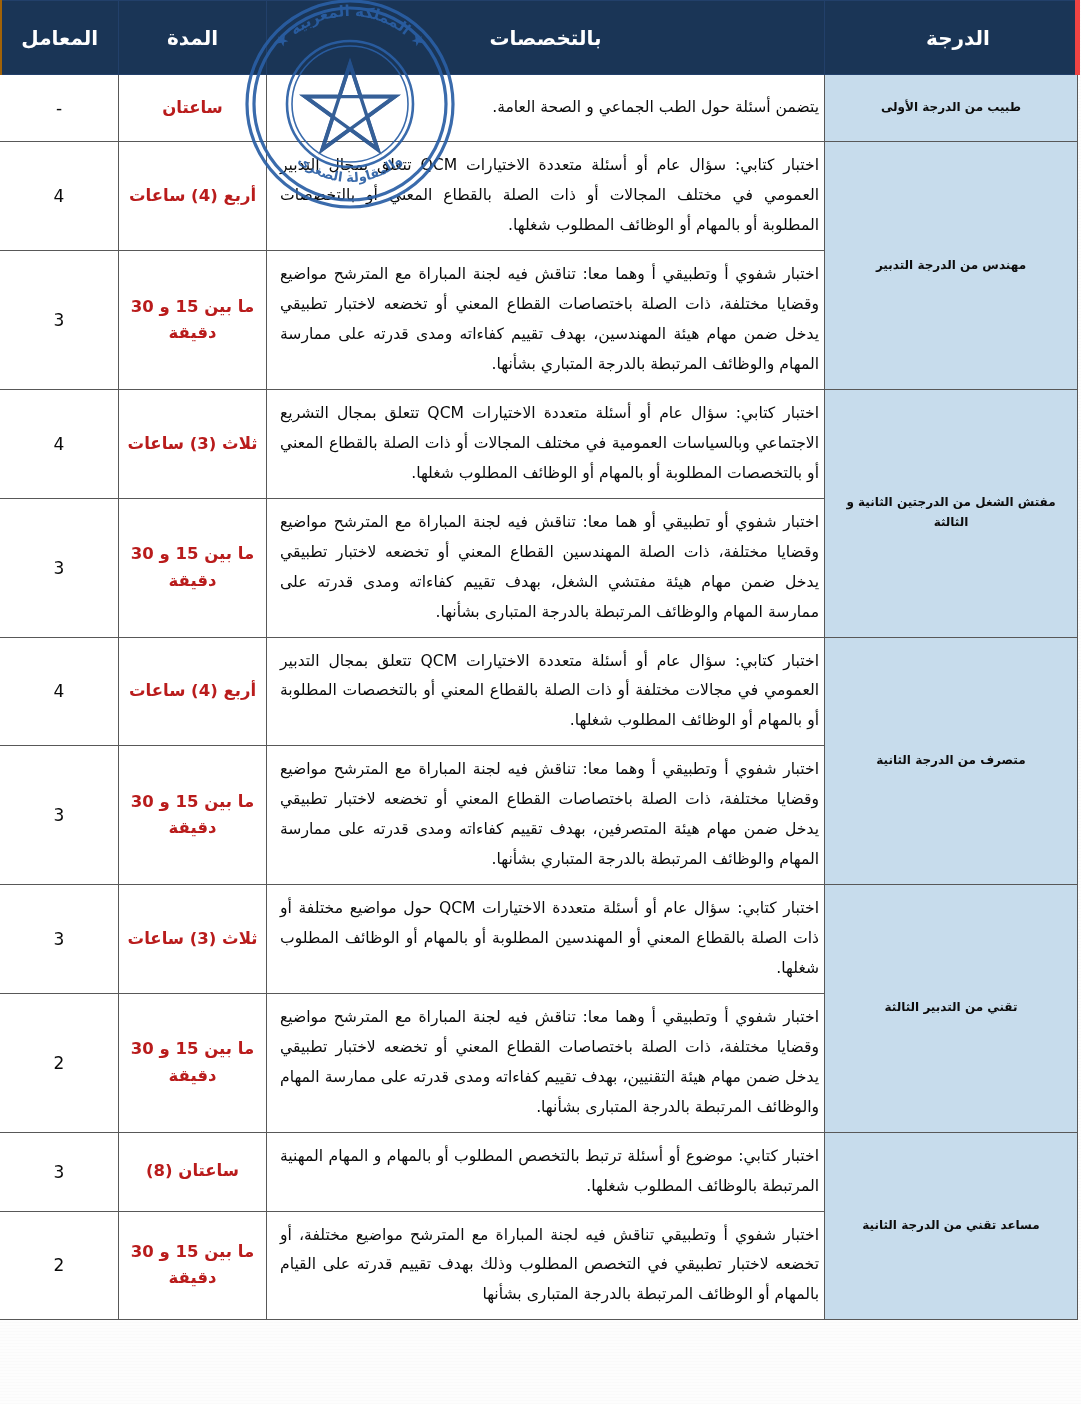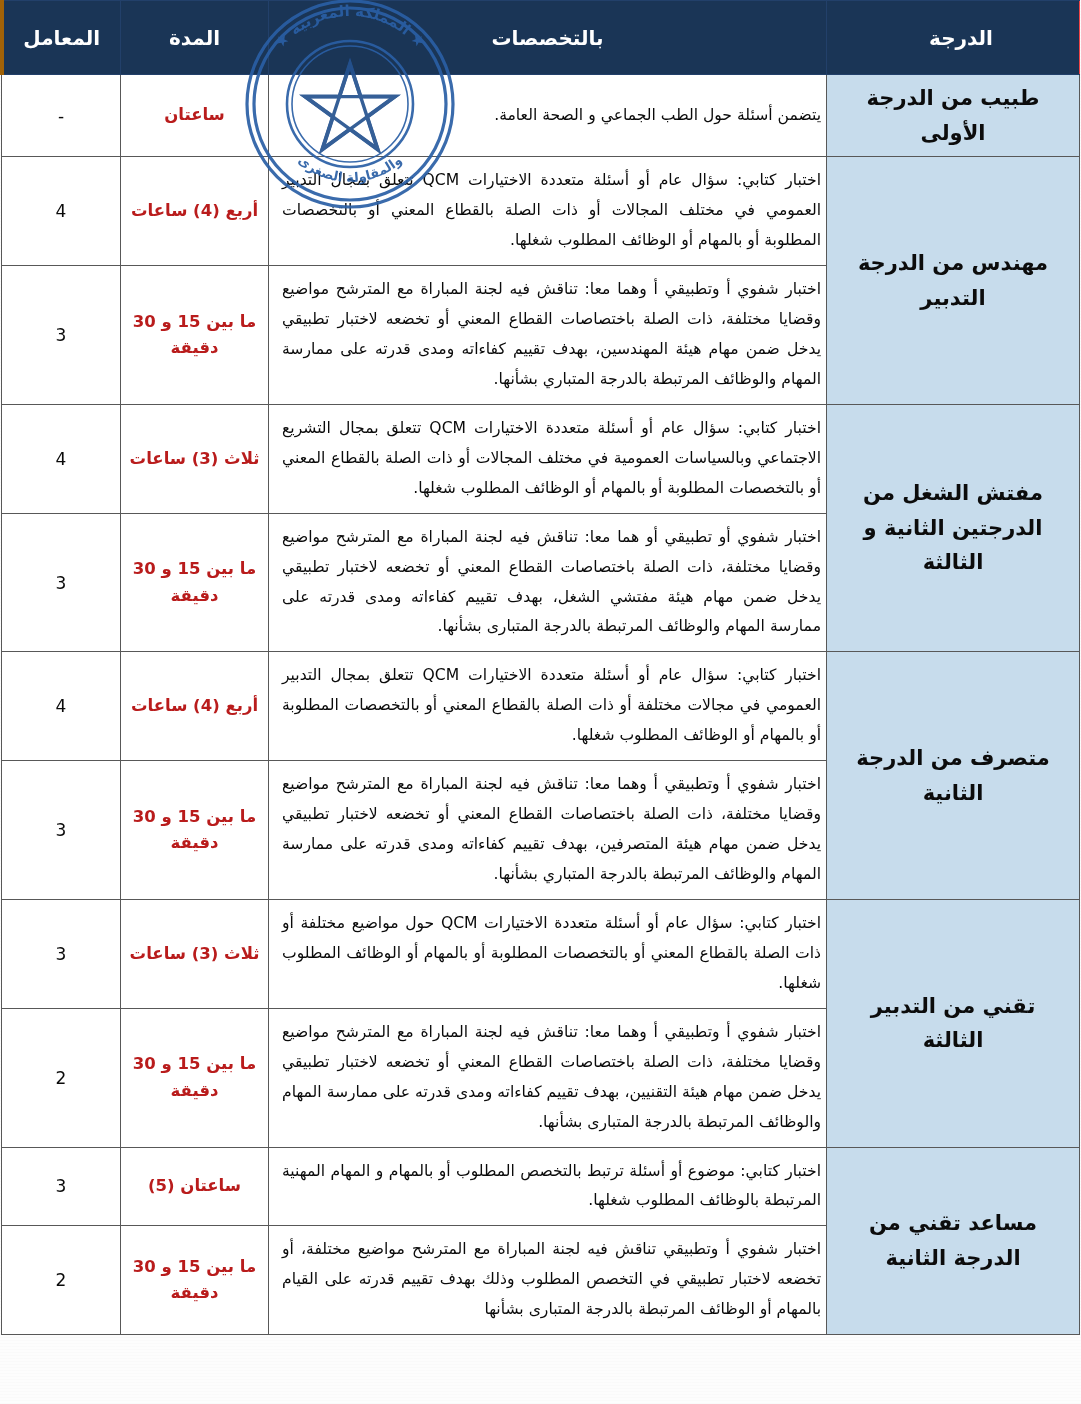--- a/index.html
+++ b/index.html
@@ -52,33 +52,33 @@
     color:#ffffff;
     font-size:20px;
     font-weight:600;
     height:73px;
     padding:0 8px;
     text-align:center;
     vertical-align:middle;
     border:1px solid #22406a;
     letter-spacing:.5px;
   }
-  thead th.h-grade{border-right:1px solid #ef4444;padding-left:24px;}
+  thead th.h-grade{border-right:5px solid #ef4444;padding-left:24px;}
   thead th.h-coef{border-left:4px solid #a16207;}
 
   
   td{
     border:1px solid #585858;
     vertical-align:middle;
     background:#ffffff;
   }
   td.grade{
     background:#c7dcec;
     text-align:center;
-    font-size:21px;
+    font-size:12px;
     font-weight:bold;
     line-height:1.65;
     color:#0c0c0c;
     padding:6px 10px;
   }
   td.tests{
     text-align:justify;
     text-align-last:right;
     font-size:15.6px;
     line-height:1.92;
@@ -176,50 +176,50 @@
           <td class="dur">ما بين 15 و 30 دقيقة</td>
           <td class="coef">3</td>
         </tr>
         <tr class="group-top">
           <td class="grade" rowspan="2">مفتش الشغل من الدرجتين الثانية و الثالثة</td>
           <td class="tests">اختبار كتابي: سؤال عام أو أسئلة متعددة الاختيارات QCM تتعلق بمجال التشريع الاجتماعي وبالسياسات العمومية في مختلف المجالات أو ذات الصلة بالقطاع المعني أو بالتخصصات المطلوبة أو بالمهام أو الوظائف المطلوب شغلها.</td>
           <td class="dur">ثلاث (3) ساعات</td>
           <td class="coef">4</td>
         </tr>
         <tr class="dashed-top">
-          <td class="tests">اختبار شفوي أو تطبيقي أو هما معا: تناقش فيه لجنة المباراة مع المترشح مواضيع وقضايا مختلفة، ذات الصلة باختصاصات القطاع المعني أو تخضعه لاختبار تطبيقي يدخل ضمن مهام هيئة مفتشي الشغل، بهدف تقييم كفاءاته ومدى قدرته على ممارسة المهام والوظائف المرتبطة بالدرجة المتبارى بشأنها.</td>
+          <td class="tests">اختبار شفوي أو تطبيقي أو هما معا: تناقش فيه لجنة المباراة مع المترشح مواضيع وقضايا مختلفة، ذات الصلة المهندسين القطاع المعني أو تخضعه لاختبار تطبيقي يدخل ضمن مهام هيئة مفتشي الشغل، بهدف تقييم كفاءاته ومدى قدرته على ممارسة المهام والوظائف المرتبطة بالدرجة المتبارى بشأنها.</td>
           <td class="dur">ما بين 15 و 30 دقيقة</td>
           <td class="coef">3</td>
         </tr>
         <tr class="group-top">
           <td class="grade" rowspan="2">متصرف من الدرجة الثانية</td>
           <td class="tests">اختبار كتابي: سؤال عام أو أسئلة متعددة الاختيارات QCM تتعلق بمجال التدبير العمومي في مجالات مختلفة أو ذات الصلة بالقطاع المعني أو بالتخصصات المطلوبة أو بالمهام أو الوظائف المطلوب شغلها.</td>
           <td class="dur">أربع (4) ساعات</td>
           <td class="coef">4</td>
         </tr>
         <tr class="dashed-top">
           <td class="tests">اختبار شفوي أ وتطبيقي أ وهما معا: تناقش فيه لجنة المباراة مع المترشح مواضيع وقضايا مختلفة، ذات الصلة باختصاصات القطاع المعني أو تخضعه لاختبار تطبيقي يدخل ضمن مهام هيئة المتصرفين، بهدف تقييم كفاءاته ومدى قدرته على ممارسة المهام والوظائف المرتبطة بالدرجة المتباري بشأنها.</td>
           <td class="dur">ما بين 15 و 30 دقيقة</td>
           <td class="coef">3</td>
         </tr>
         <tr class="group-top">
           <td class="grade" rowspan="2">تقني من التدبير الثالثة</td>
-          <td class="tests">اختبار كتابي: سؤال عام أو أسئلة متعددة الاختيارات QCM حول مواضيع مختلفة أو ذات الصلة بالقطاع المعني أو بالتخصصات المطلوبة أو بالمهام أو الوظائف المطلوب شغلها.</td>
+          <td class="tests">اختبار كتابي: سؤال عام أو أسئلة متعددة الاختيارات QCM حول مواضيع مختلفة أو ذات الصلة بالقطاع المعني أو المهندسين المطلوبة أو بالمهام أو الوظائف المطلوب شغلها.</td>
           <td class="dur">ثلاث (3) ساعات</td>
           <td class="coef">3</td>
         </tr>
         <tr class="dashed-top">
           <td class="tests">اختبار شفوي أ وتطبيقي أ وهما معا: تناقش فيه لجنة المباراة مع المترشح مواضيع وقضايا مختلفة، ذات الصلة باختصاصات القطاع المعني أو تخضعه لاختبار تطبيقي يدخل ضمن مهام هيئة التقنيين، بهدف تقييم كفاءاته ومدى قدرته على ممارسة المهام والوظائف المرتبطة بالدرجة المتبارى بشأنها.</td>
           <td class="dur">ما بين 15 و 30 دقيقة</td>
           <td class="coef">2</td>
         </tr>
         <tr class="group-top">
           <td class="grade" rowspan="2">مساعد تقني من الدرجة الثانية</td>
           <td class="tests">اختبار كتابي: موضوع أو أسئلة ترتبط بالتخصص المطلوب أو بالمهام و المهام المهنية  المرتبطة بالوظائف المطلوب شغلها.</td>
-          <td class="dur">ساعتان (5)</td>
+          <td class="dur">ساعتان (8)</td>
           <td class="coef">3</td>
         </tr>
         <tr class="dashed-top">
           <td class="tests">اختبار شفوي أ وتطبيقي تناقش فيه لجنة المباراة مع المترشح مواضيع مختلفة، أو تخضعه لاختبار تطبيقي في التخصص المطلوب وذلك بهدف تقييم قدرته على القيام بالمهام أو الوظائف المرتبطة بالدرجة  المتبارى بشأنها</td>
           <td class="dur">ما بين 15 و 30 دقيقة</td>
           <td class="coef">2</td>
         </tr>
       </tbody>
   </table>
 </div>

